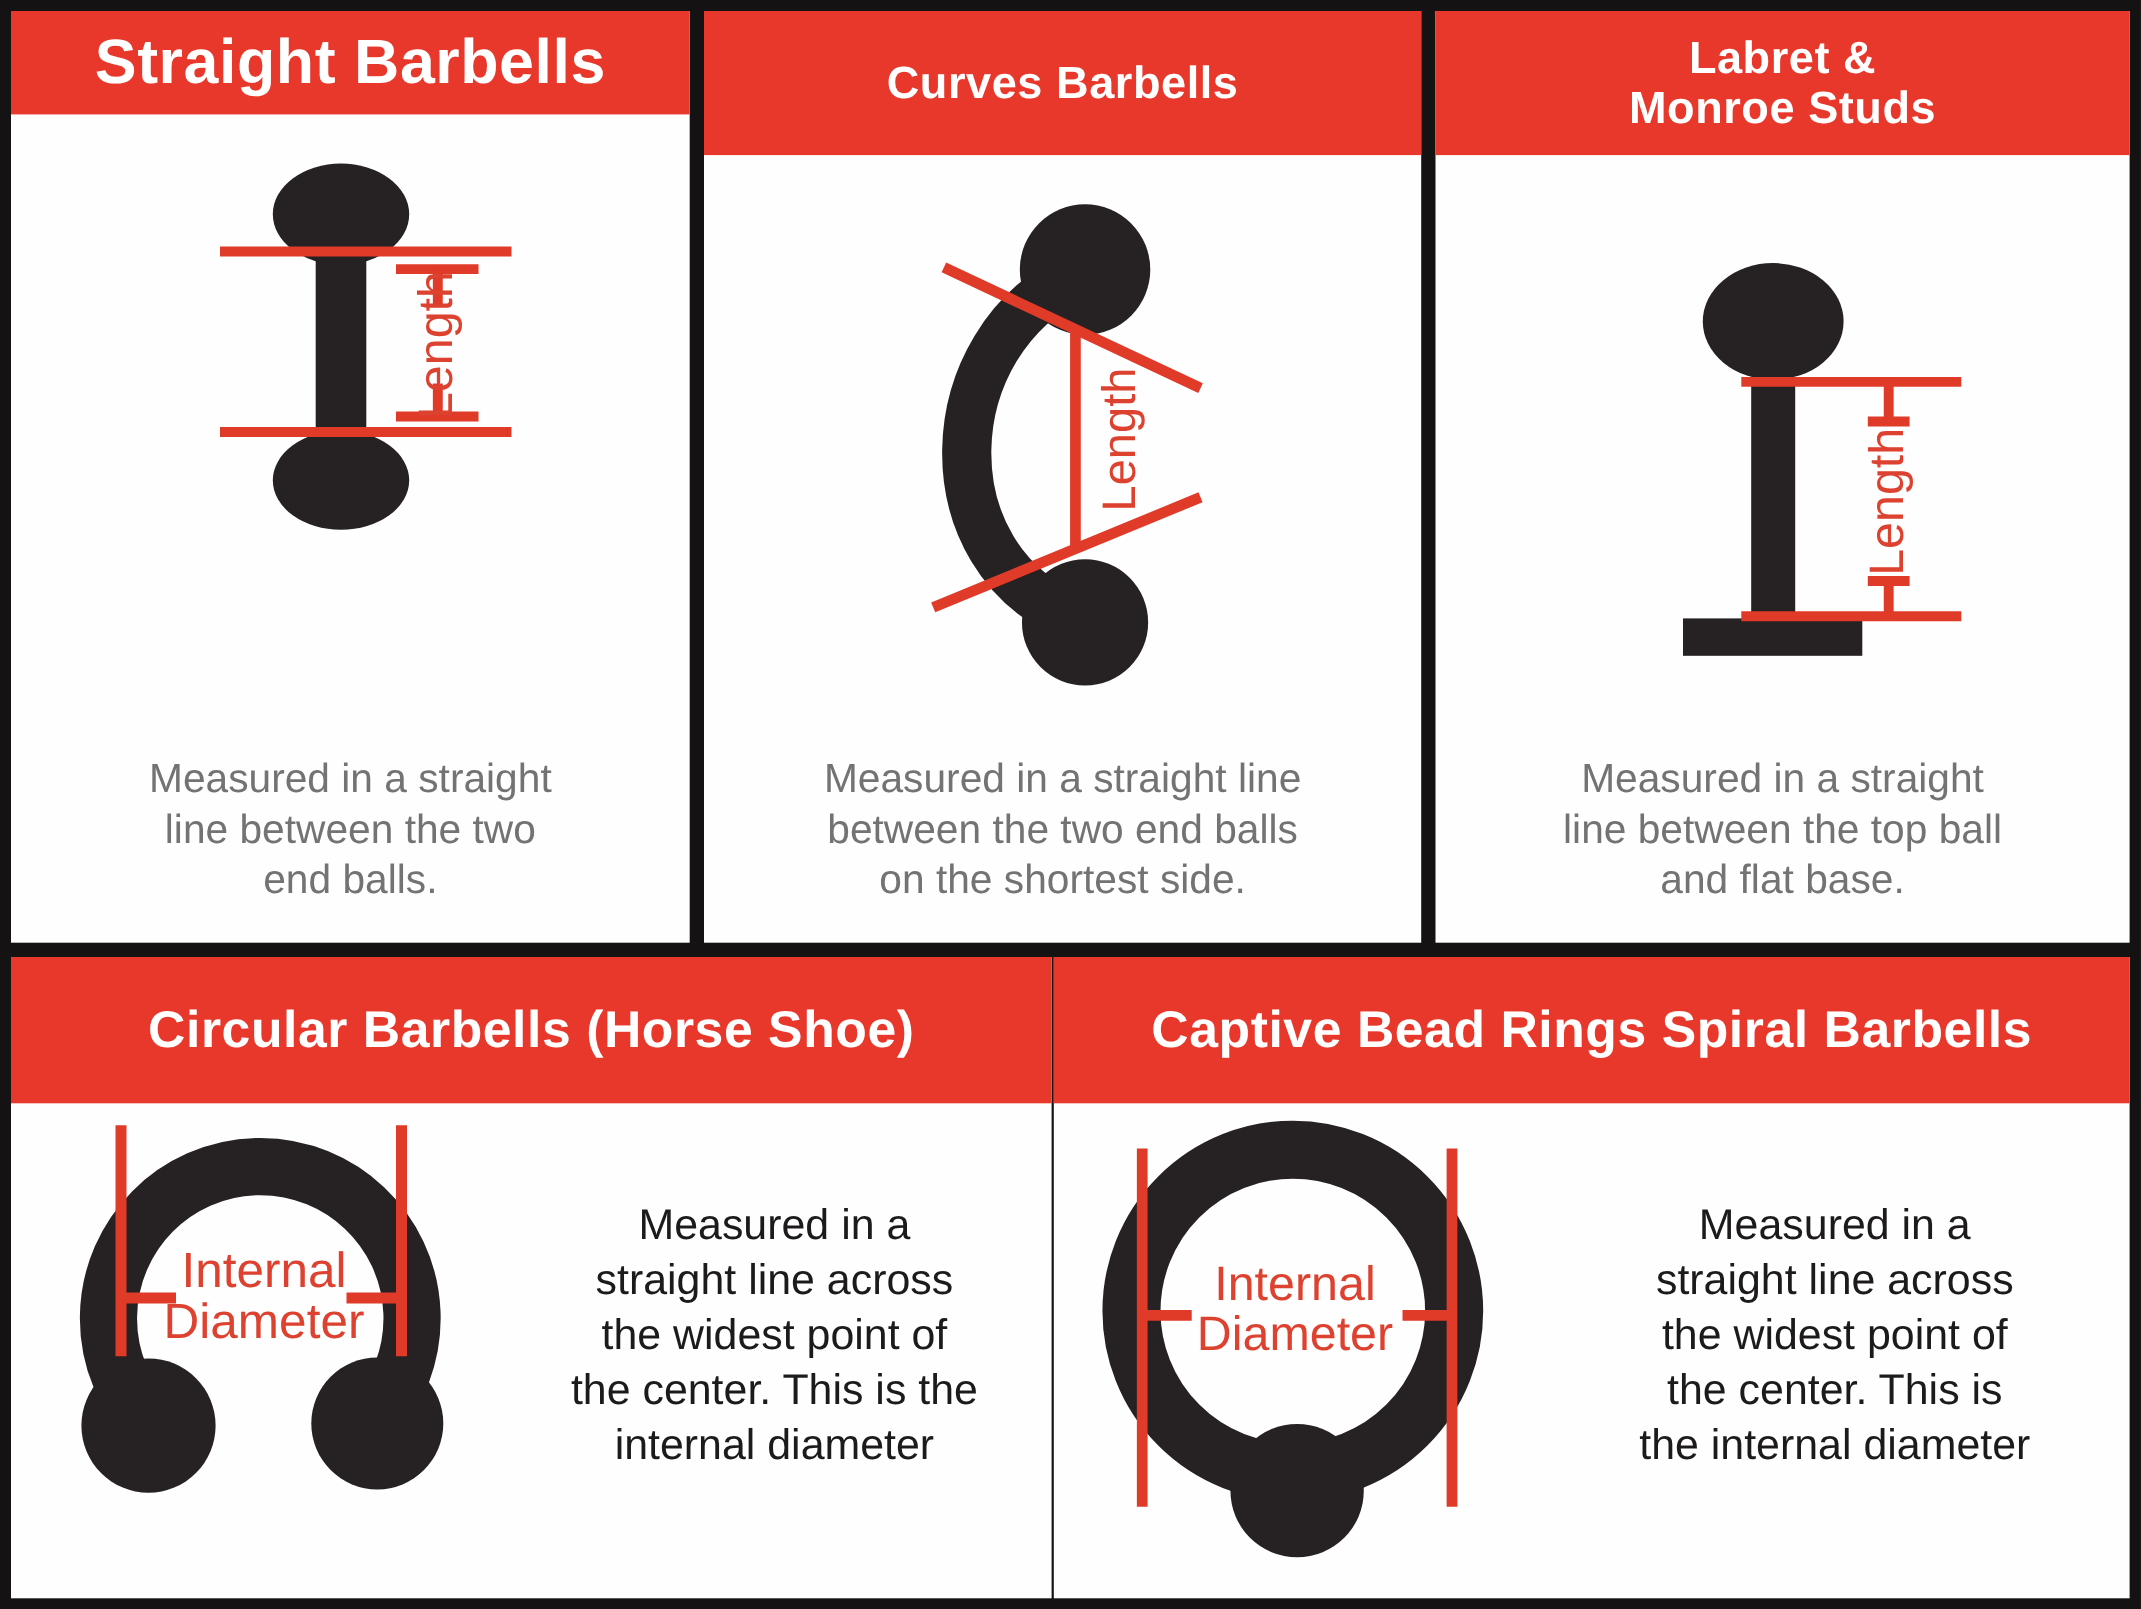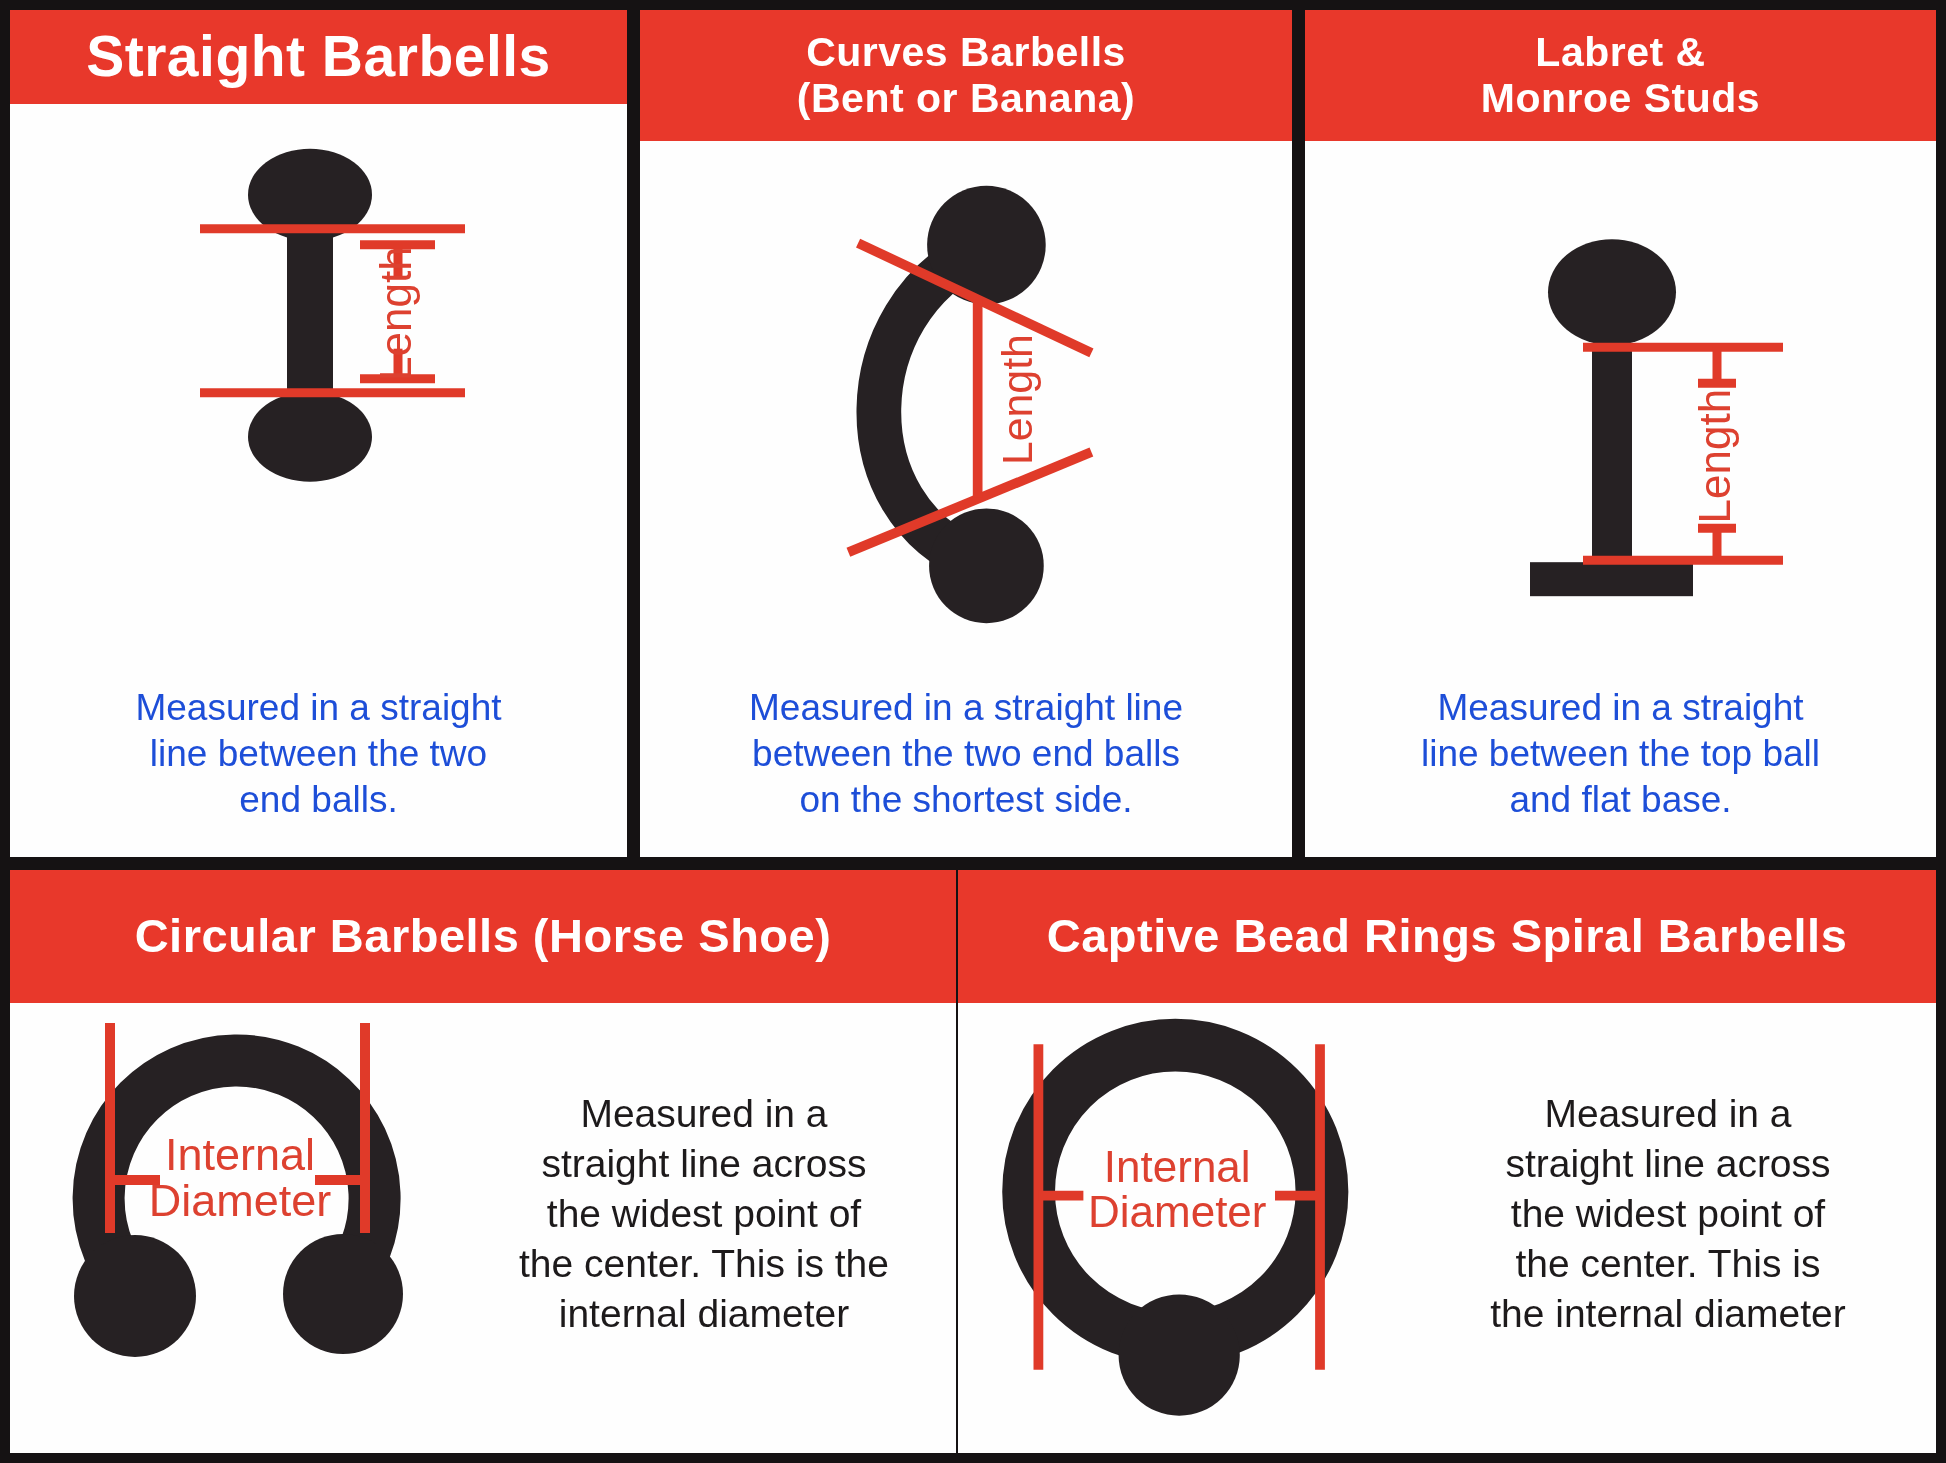--- a/index.html
+++ b/index.html
@@ -22,21 +22,21 @@
     align-items:center;justify-content:center;text-align:center;
     font-weight:bold;line-height:1.12;letter-spacing:.5px;flex:0 0 auto;
   }
   .band.h-one{height:94px;font-size:57px;}
   .band.h-two{height:131px;font-size:41px;}
   .band.h-bottom{height:133px;font-size:47px;}
   .band span{display:block;}
   .figure{flex:1;min-height:0;display:flex;align-items:center;justify-content:center;}
   .figure svg{width:100%;height:100%;}
   .desc{
-    flex:0 0 auto;text-align:center;color:#1d4ed8;
+    flex:0 0 auto;text-align:center;color:#737373;
     font-size:37px;line-height:1.24;margin:0 10px 34px 10px;
   }
   .panel.bottom-panel{flex-direction:column;}
   .bottom-body{flex:1;display:flex;min-height:0;}
   .bottom-figure{flex:0 0 460px;display:flex;align-items:center;justify-content:center;min-width:0;}
   .bottom-figure svg{width:440px;height:96%;}
   .bottom-desc{
     flex:1;display:flex;align-items:center;justify-content:center;
     text-align:center;color:#1d1a1b;font-size:39px;line-height:1.28;
     padding:0 18px 28px 0;
@@ -75,21 +75,20 @@
       <div class="desc">
         <div>Measured in a straight</div>
         <div>line between the two</div>
         <div>end balls.</div>
       </div>
     </section>
 
     <section class="panel p2">
       <header class="band h-two">
         <span>Curves Barbells</span>
-        <span>(Bent or Banana)</span>
       </header>
       <div class="figure">
         <svg viewBox="0 0 652 560" preserveAspectRatio="xMidYMid meet">
           <path d="M 340 112 C 205 175, 200 378, 336 432" fill="none" stroke="#262123" stroke-width="46"></path>
           <circle class="ink" cx="347" cy="107" r="61"></circle>
           <circle class="ink" cx="347" cy="437" r="59"></circle>
           <line class="redline w10" x1="215" y1="105" x2="455" y2="218"></line>
           <line class="redline w10" x1="205" y1="423" x2="455" y2="320"></line>
           <line class="redline w10" x1="338" y1="163" x2="338" y2="367"></line>
           <text class="measure-text" transform="translate(394,266) rotate(-90)" text-anchor="middle">Length</text>

